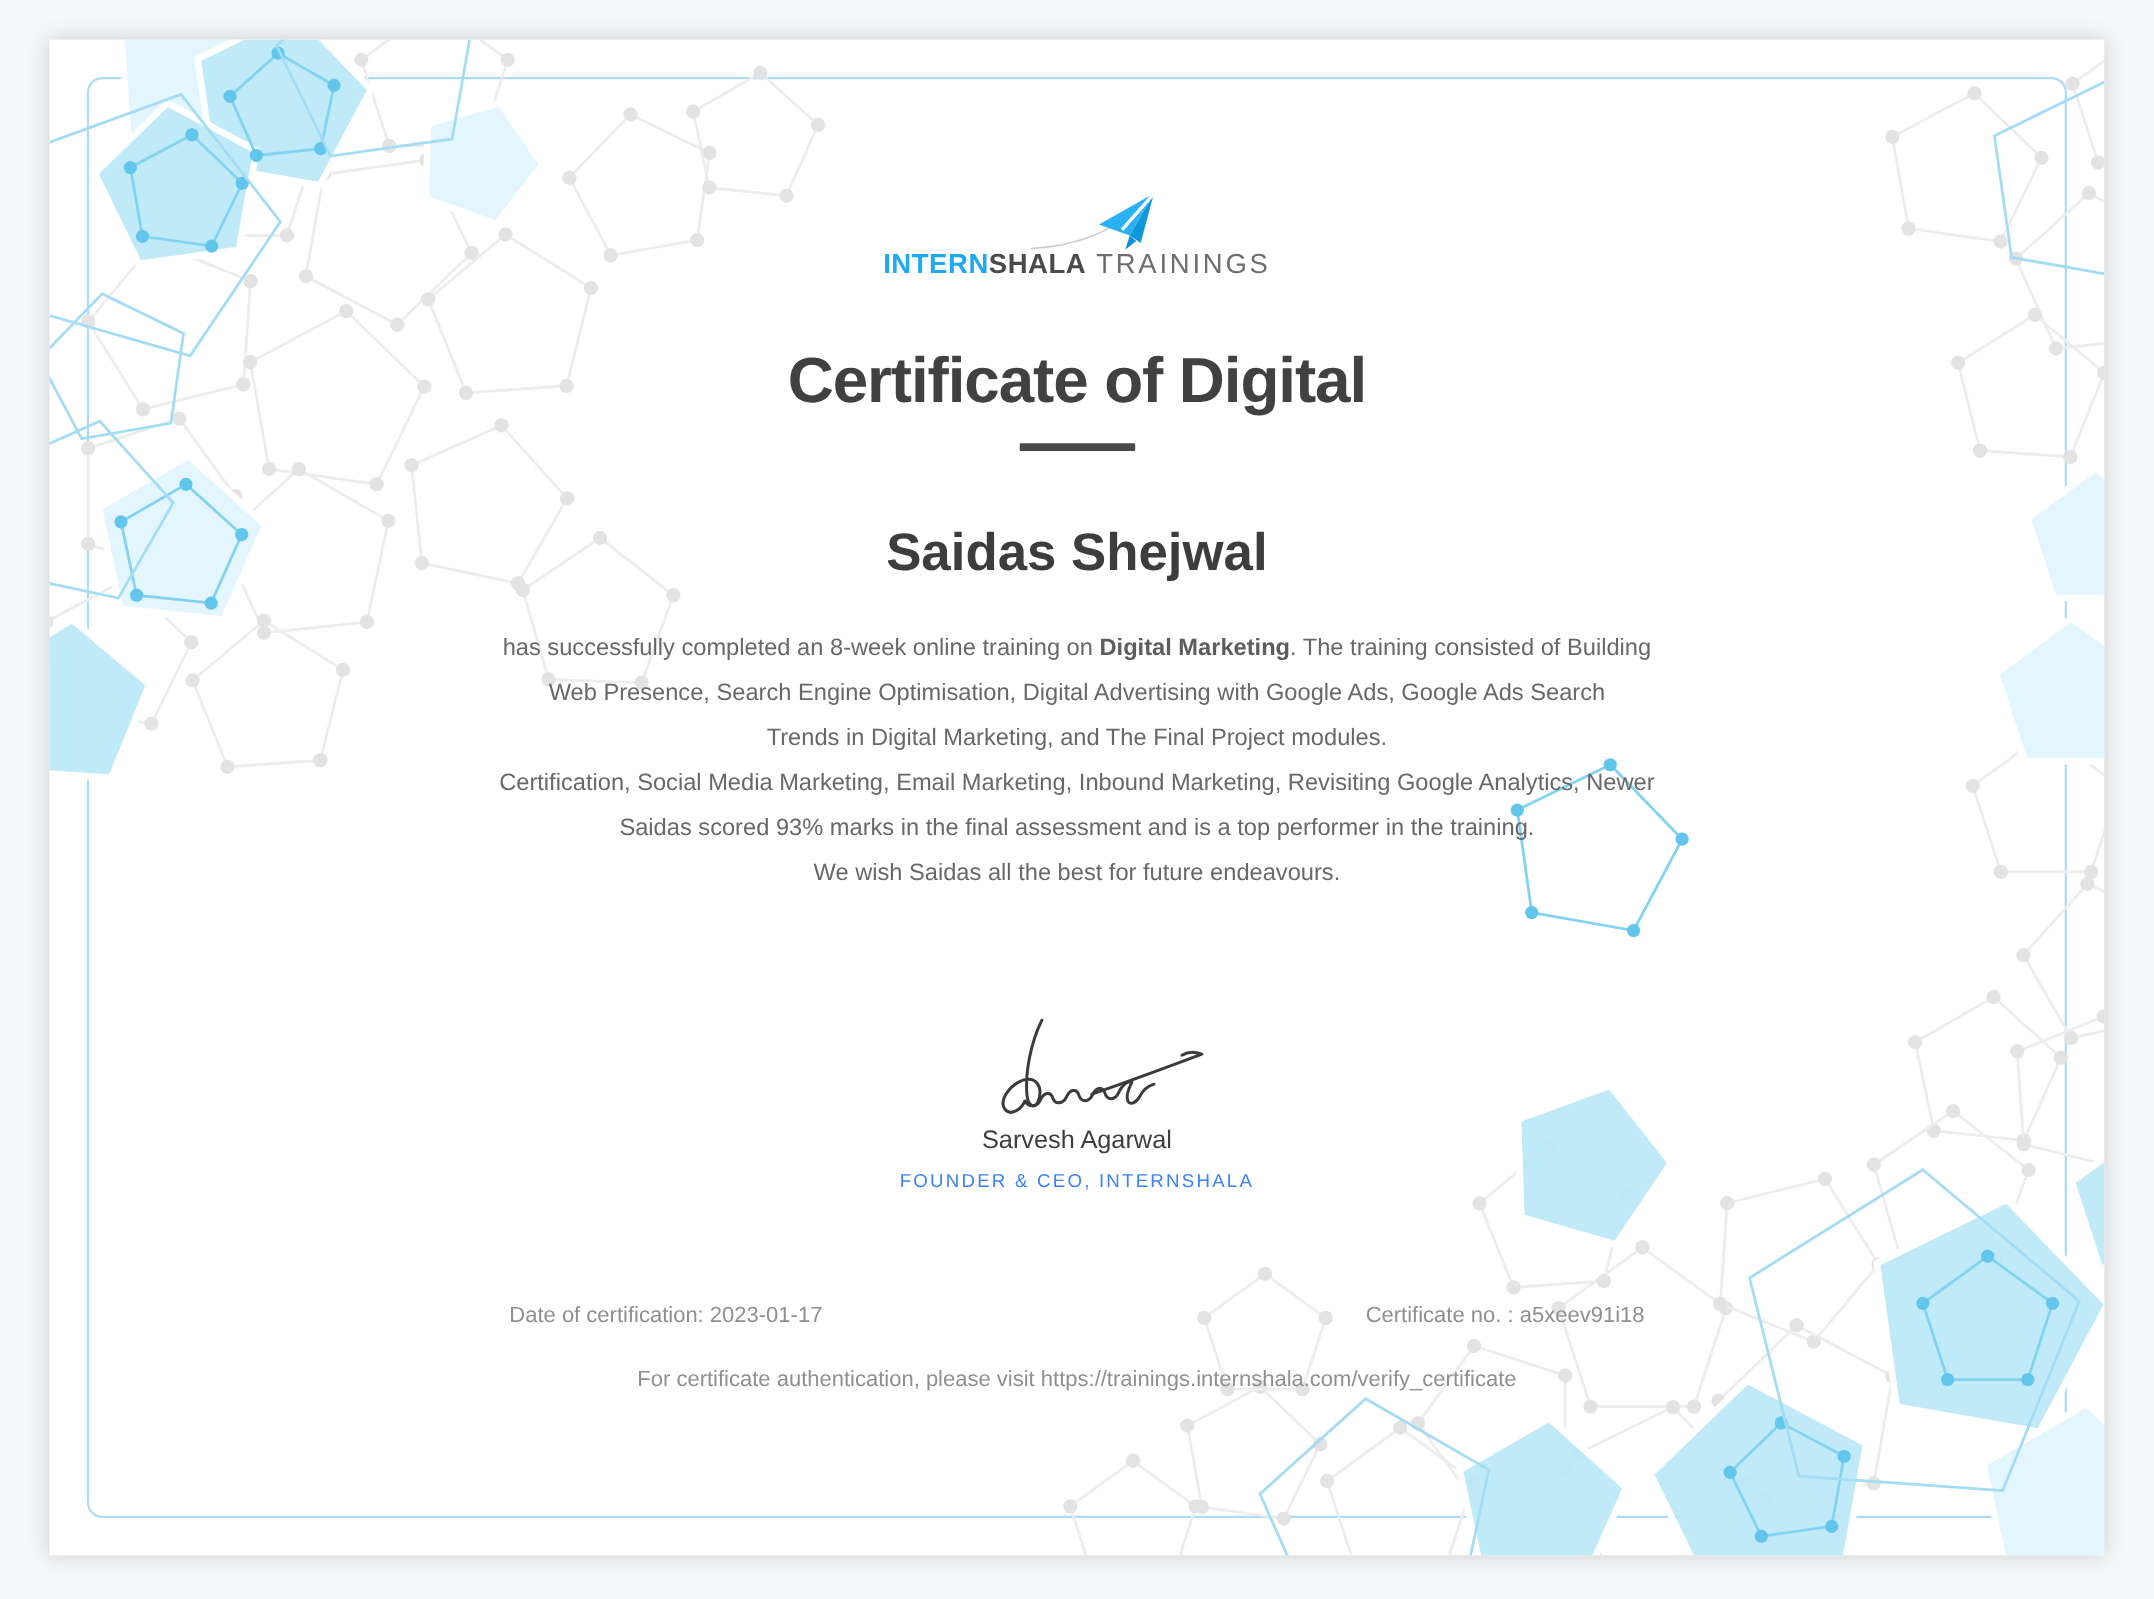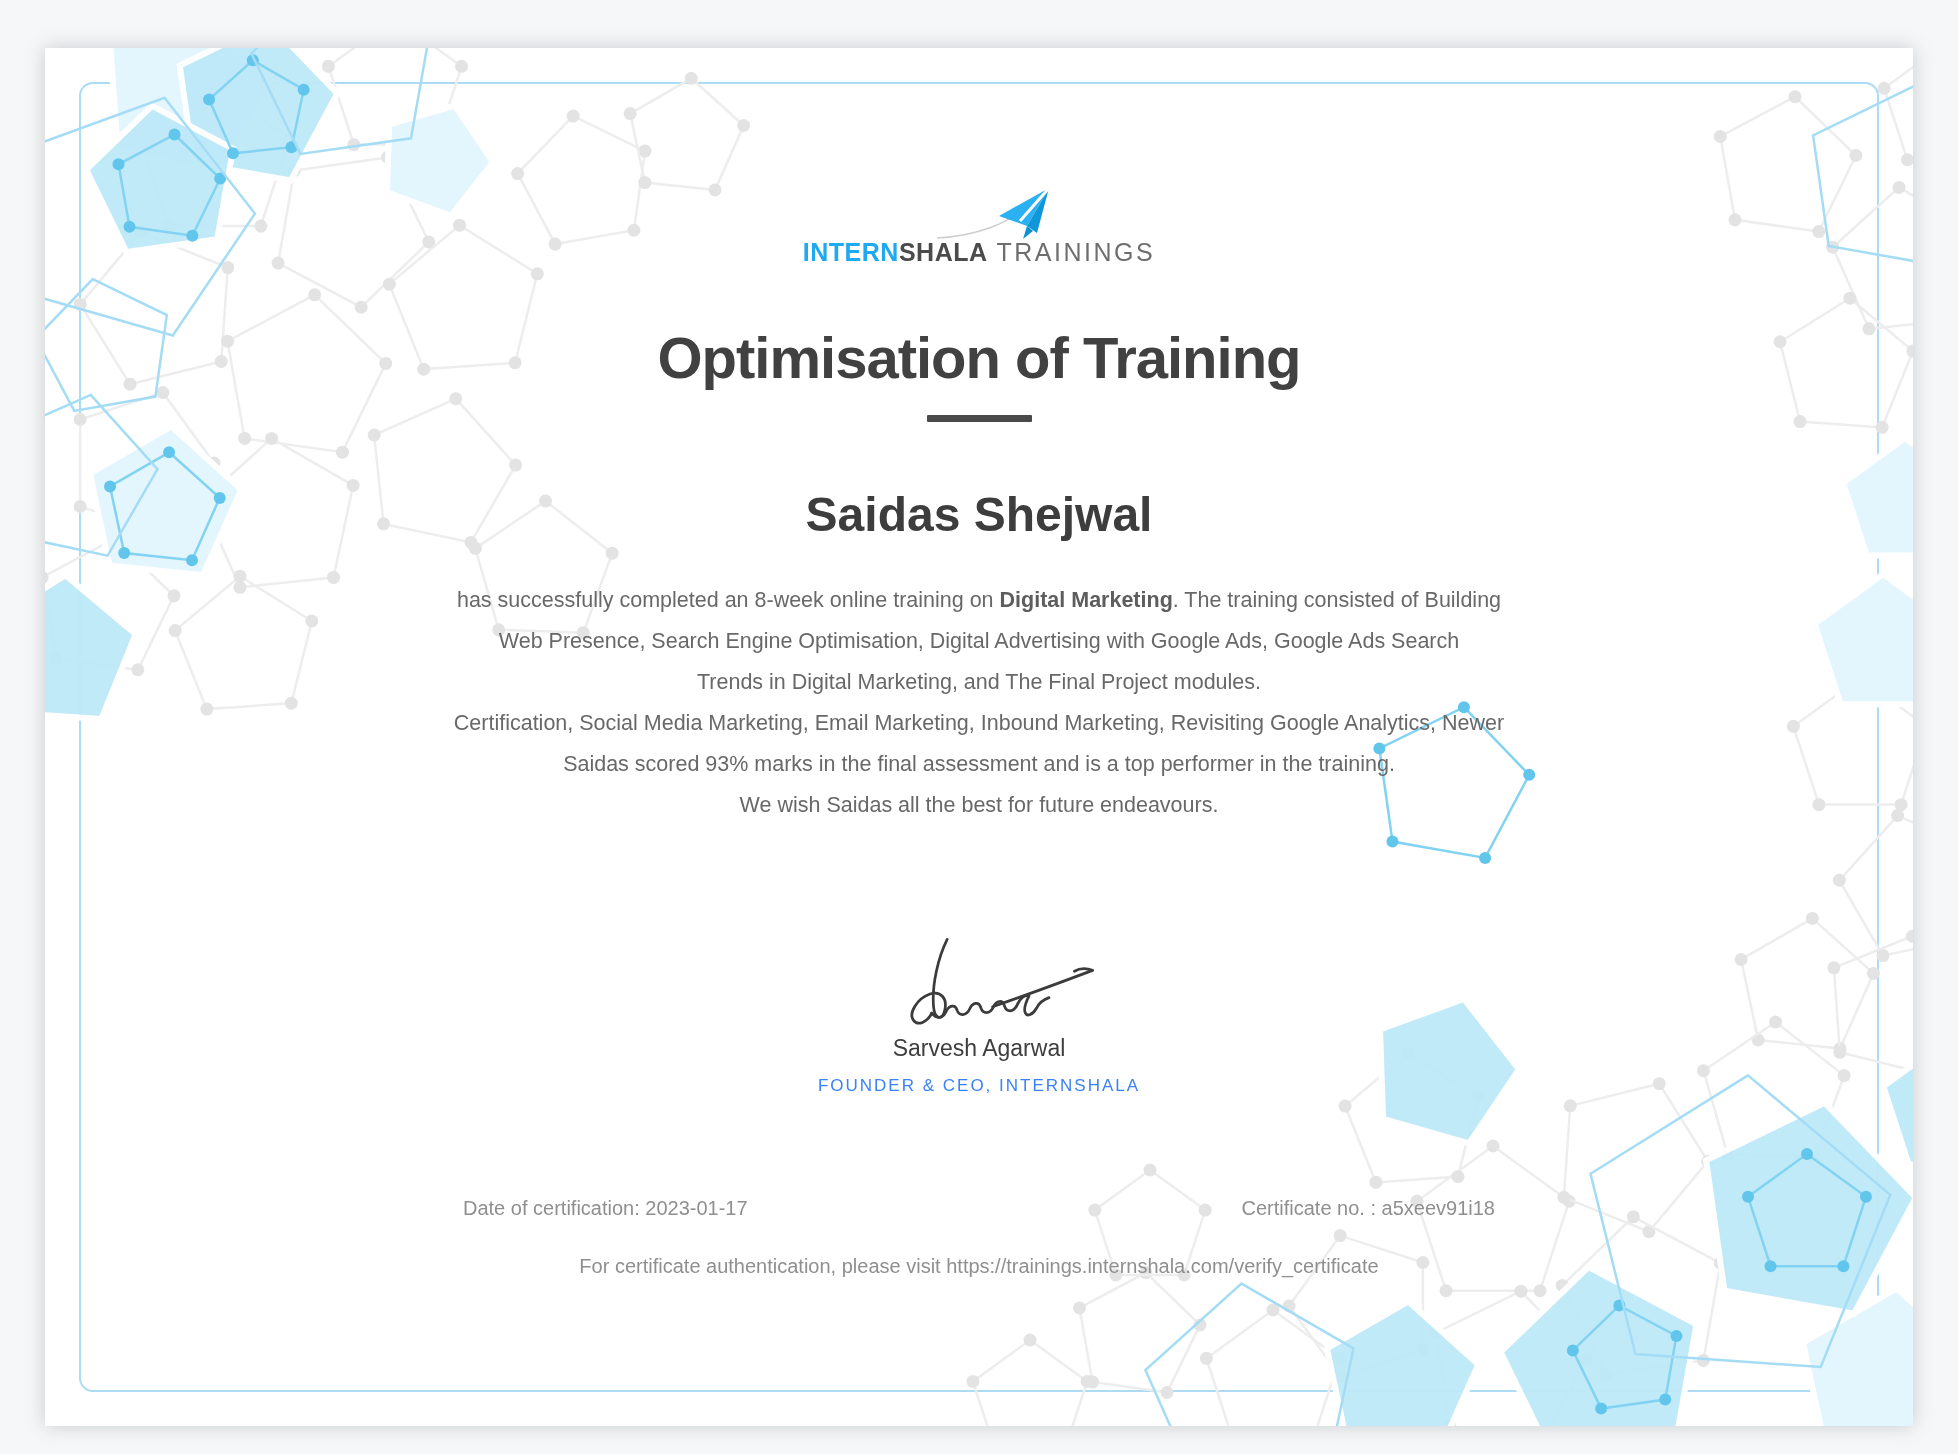--- a/index.html
+++ b/index.html
@@ -3,21 +3,21 @@
 <meta charset="utf-8">
 <style>
   html,body{margin:0;padding:0;}
   body{
     width:1958px;height:1454px;position:relative;
     background:#f6f7f8;
     font-family:"Liberation Sans","DejaVu Sans",sans-serif;
     overflow:hidden;
   }
   .page{
-    position:absolute;left:45px;top:48px;width:1868px;height:1378px;
+    position:absolute;left:45px;top:36px;width:1868px;height:1378px;
     background:#ffffff;
     box-shadow:0 0 18px rgba(90,100,110,.30);
     overflow:hidden;
   }
   .frame{
     position:absolute;inset:34px;
     border:2px solid #abdcf3;border-radius:14px;
     z-index:0;
   }
   svg.decor{position:absolute;left:0;top:0;z-index:1;}
@@ -330,21 +330,21 @@
         <polygon points="116,2 94,40 104,47" fill="#0f97da"></polygon>
         <polygon points="94,40 90,53 100,45" fill="#1090d5"></polygon>
         <path d="M116,2 L87,35" stroke="#ffffff" stroke-width="3" fill="none"></path>
       </svg>
       <div class="logo-text">
         <span class="logo-intern">INTERN</span><span class="logo-shala">SHALA</span><span class="logo-trainings">TRAININGS</span>
       </div>
     </div>
 
     
-    <div class="title">Optimisation of Training</div>
+    <div class="title">Certificate of Digital</div>
     <div class="title-underline"></div>
 
     
     <div class="recipient">Saidas Shejwal</div>
 
     
     <div class="body-block">
       <div class="body-line"><span>has successfully completed an 8-week online training on </span><b>Digital Marketing</b><span>. The training consisted of Building</span></div>
       <div class="body-line">Web Presence, Search Engine Optimisation, Digital Advertising with Google Ads, Google Ads Search</div>
       <div class="body-line">Trends in Digital Marketing, and The Final Project modules.</div>

